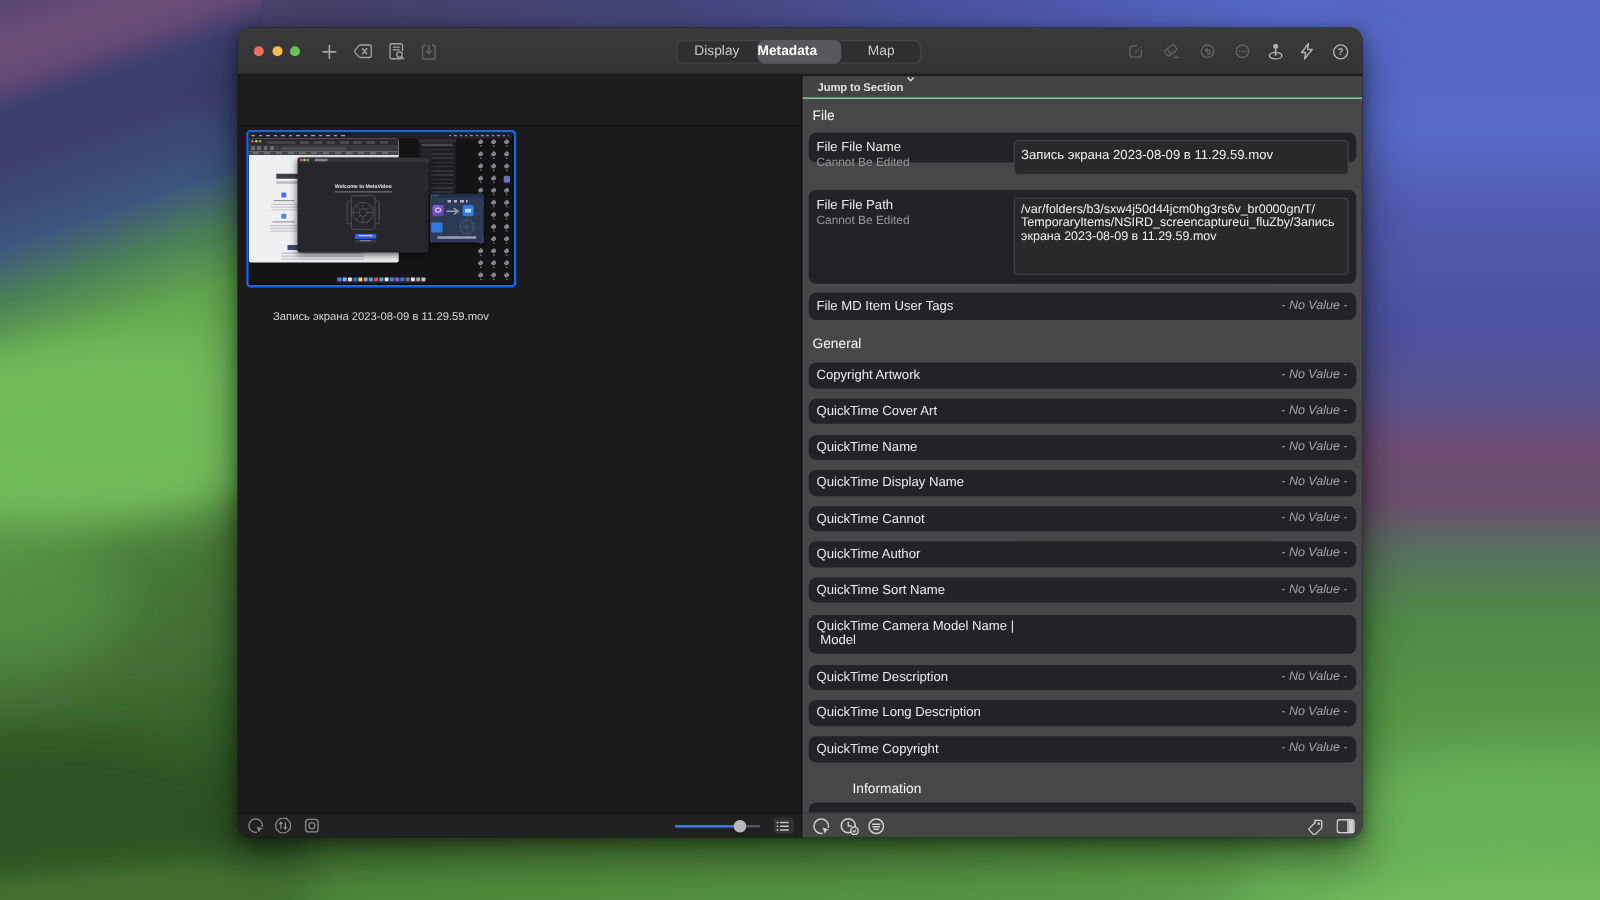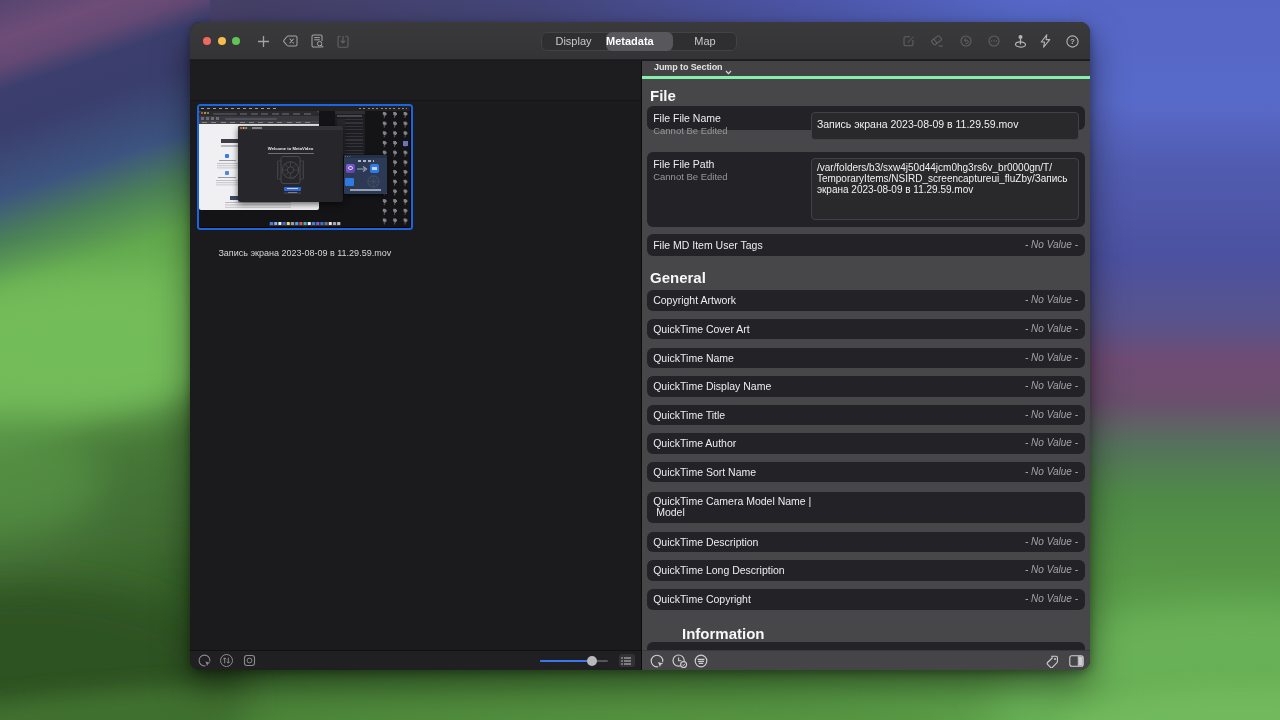--- a/index.html
+++ b/index.html
@@ -12,23 +12,23 @@
 .tl{position:absolute;top:15.3px;width:8px;height:8px;border-radius:50%;}
 #body{position:absolute;left:0;top:38.5px;width:900px;height:609.5px;}
 #lp{position:absolute;left:0;top:0;width:451px;height:609.5px;background:#1b1b1d;}
 #lp::before{content:"";position:absolute;left:0;top:0;width:100%;height:39.5px;background:#1d1d1f;border-bottom:1px solid #141416;}
 #rp{position:absolute;left:452px;top:0;width:448px;height:609.5px;background:#47474a;overflow:hidden;}
 #pdiv{position:absolute;left:451px;top:0;width:1px;height:609.5px;background:#0c0c0d;}
 .bbar{position:absolute;left:0;bottom:0;height:20.5px;width:100%;z-index:6;}
 #lp .bbar{background:#202022;border-top:1px solid #111112;}
 #rp .bbar{background:#454548;border-top:1px solid #39393b;}
 
-.jump{position:absolute;left:0;top:0;width:448px;height:18px;background:#434346;border-bottom:3px solid #86efac;
-  color:#e3e3e5;font-size:9px;font-weight:bold;letter-spacing:-.1px;line-height:18px;padding-left:12px;display:flex;align-items:flex-end;}
-.sec{position:absolute;left:8px;color:#f7f7f8;font-size:15px;font-weight:bold;}
+.jump{position:absolute;left:0;top:0;width:448px;height:18px;background:#434346;border-bottom:1px solid #86efac;
+  color:#e3e3e5;font-size:9px;font-weight:bold;letter-spacing:-.1px;line-height:18px;padding-left:12px;display:flex;align-items:flex-start;}
+.sec{position:absolute;left:8px;color:#f7f7f8;font-size:11px;font-weight:normal;}
 .row{position:absolute;left:4.7px;width:438.3px;background:#232327;border-radius:6px;color:#ededee;}
 .lab{position:absolute;left:6.5px;font-size:10.5px;color:#ededee;white-space:nowrap;}
 .sub{position:absolute;left:6.5px;font-size:9.5px;color:#98989b;}
 .nv{position:absolute;right:7px;font-size:10px;font-style:italic;color:#a3a3a6;}
 .vb{position:absolute;left:164.7px;width:267.7px;background:#29292c;border:1px solid #424246;border-radius:4px;
   font-size:10.5px;color:#f0f0f1;}
 
 #sel{position:absolute;left:6.6px;top:43.9px;width:216.4px;height:125.6px;border:2.5px solid #1a66e0;border-radius:3.5px;background:#000;}
 #thumb{position:absolute;left:0;top:0;width:211.4px;height:120.6px;background:#141416;overflow:hidden;}
 #cap{position:absolute;left:6.6px;top:187.5px;width:216.4px;text-align:center;font-size:9px;color:#d6d6d8;}
@@ -324,21 +324,21 @@
       </div>
       <div class="row" style="top:287px;height:20.5px;">
         <div class="lab" style="line-height:20.5px;">QuickTime Name</div>
             <div class="nv" style="line-height:20.5px;">- No Value -</div>
       </div>
       <div class="row" style="top:315.6px;height:20.5px;">
         <div class="lab" style="line-height:20.5px;">QuickTime Display Name</div>
             <div class="nv" style="line-height:20.5px;">- No Value -</div>
       </div>
       <div class="row" style="top:344.2px;height:20.5px;">
-        <div class="lab" style="line-height:20.5px;">QuickTime Title</div>
+        <div class="lab" style="line-height:20.5px;">QuickTime Cannot</div>
             <div class="nv" style="line-height:20.5px;">- No Value -</div>
       </div>
       <div class="row" style="top:372.8px;height:20.5px;">
         <div class="lab" style="line-height:20.5px;">QuickTime Author</div>
             <div class="nv" style="line-height:20.5px;">- No Value -</div>
       </div>
       <div class="row" style="top:401.4px;height:20.5px;">
         <div class="lab" style="line-height:20.5px;">QuickTime Sort Name</div>
             <div class="nv" style="line-height:20.5px;">- No Value -</div>
       </div>

